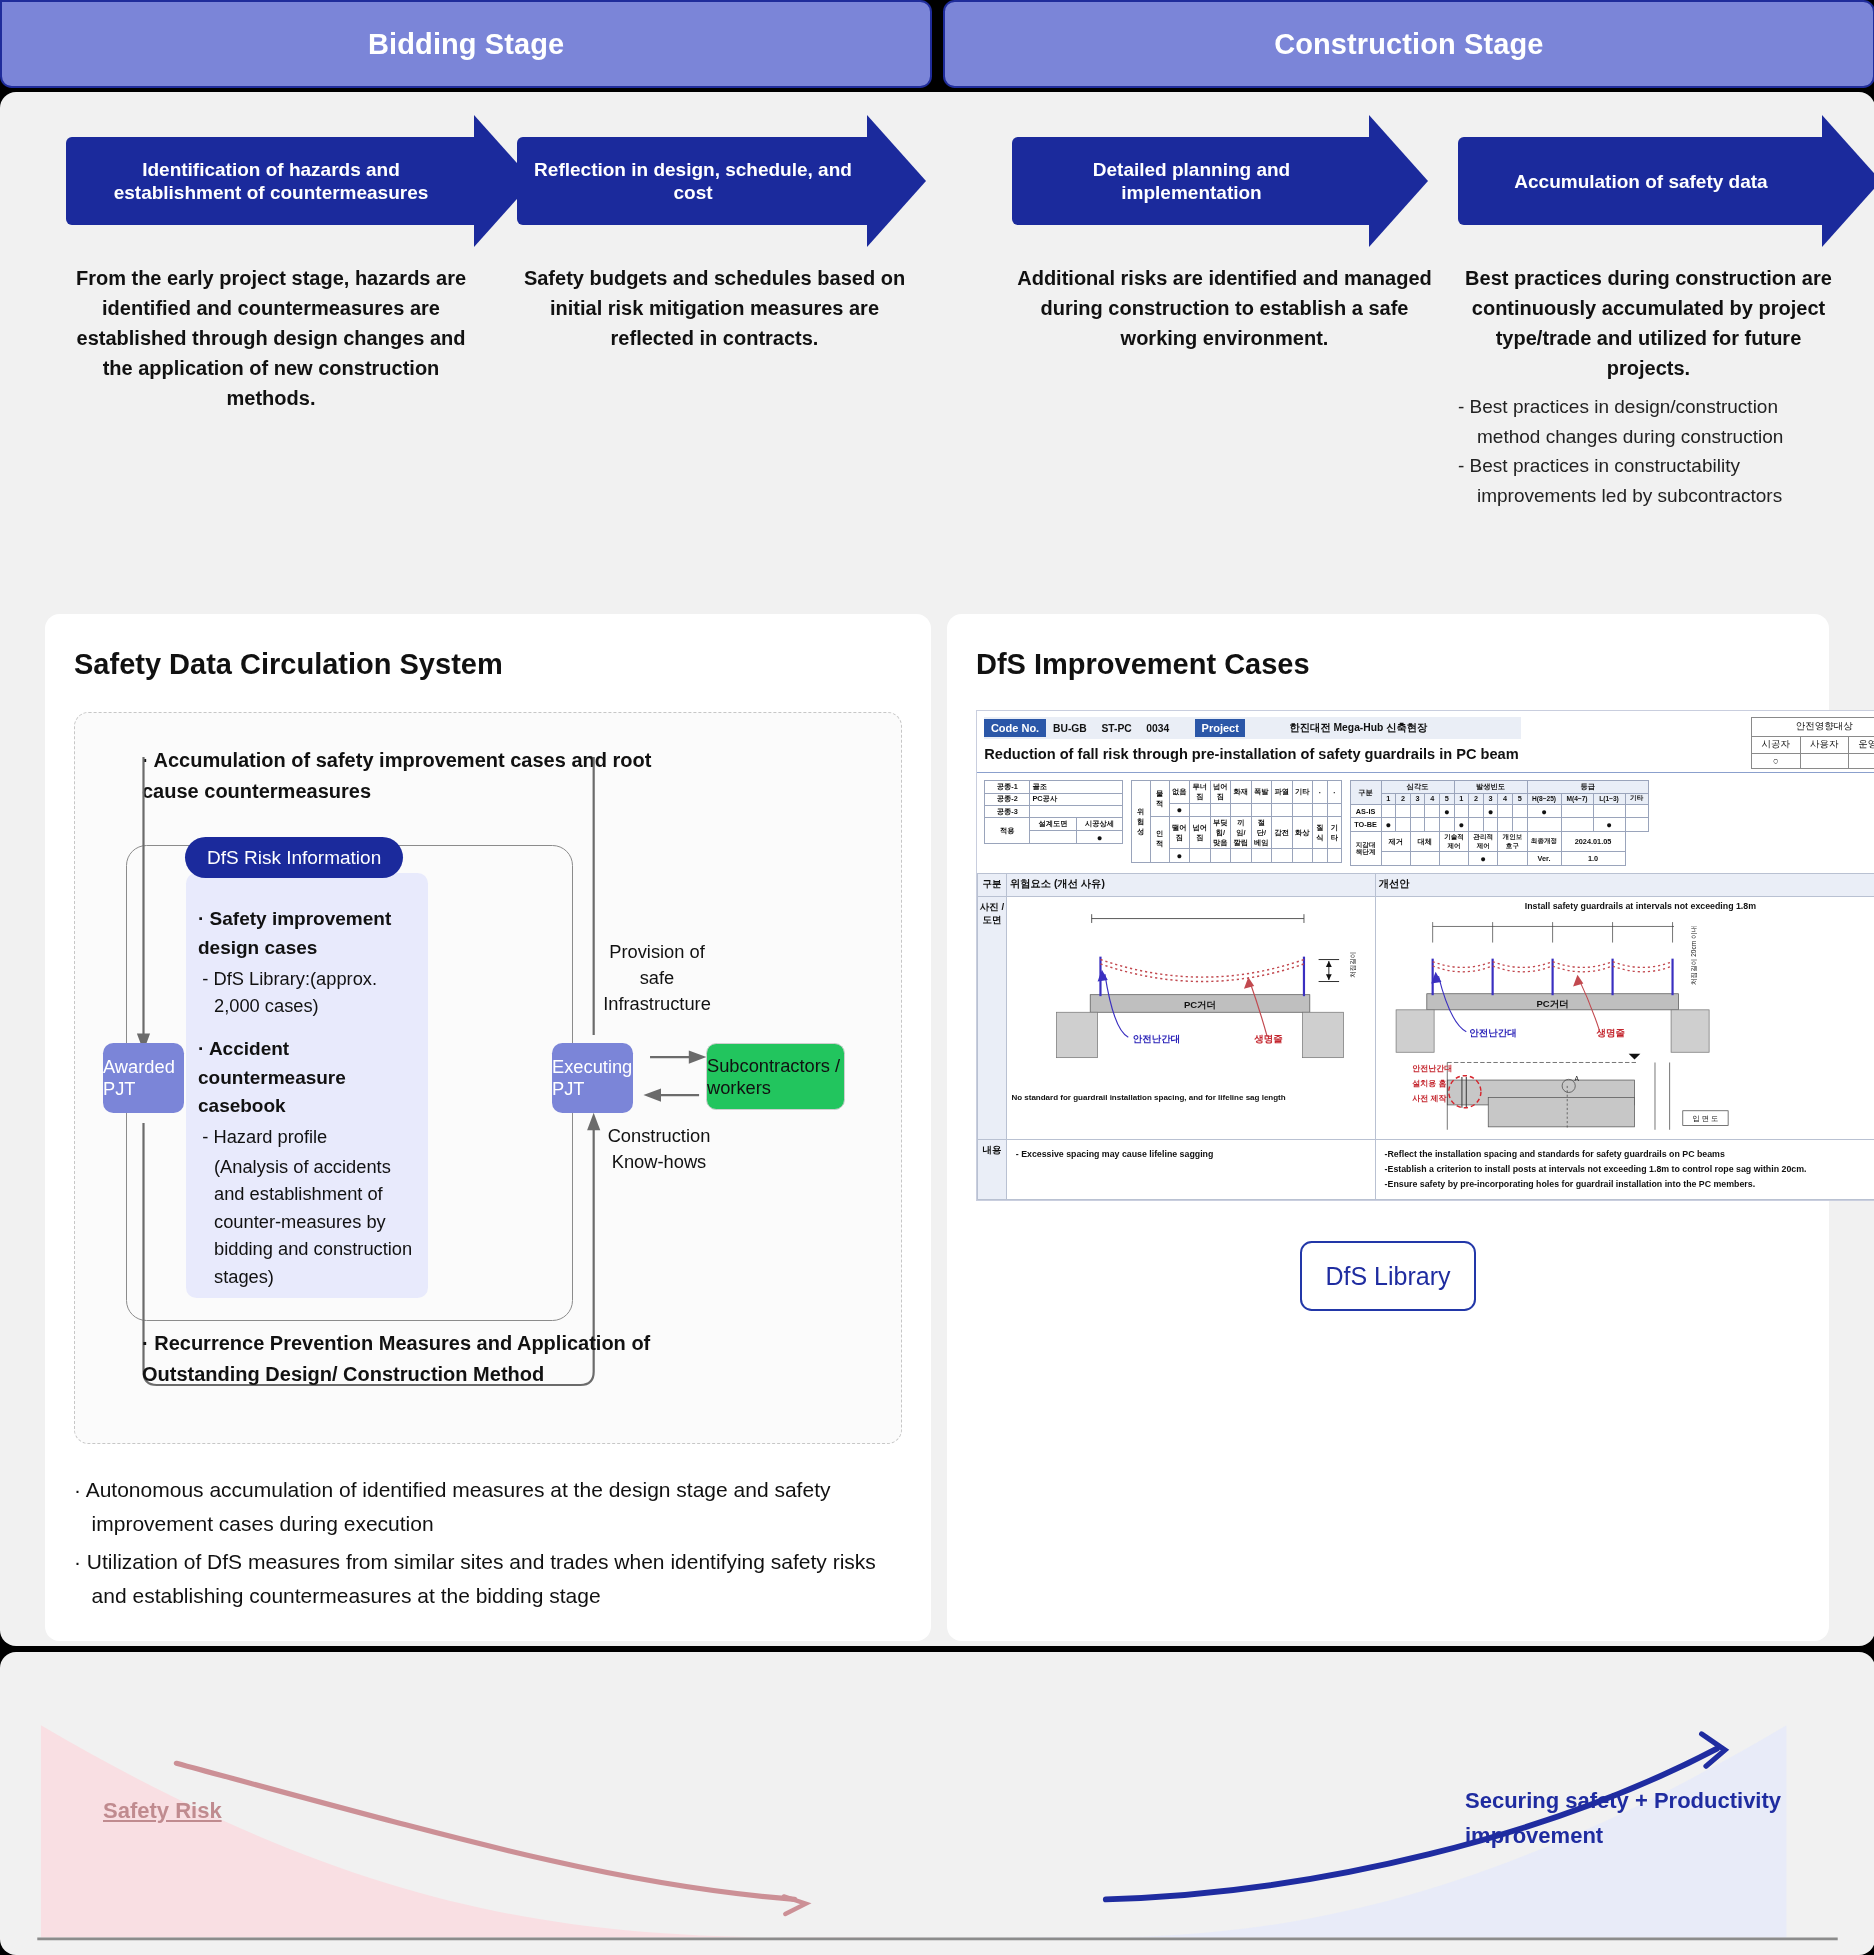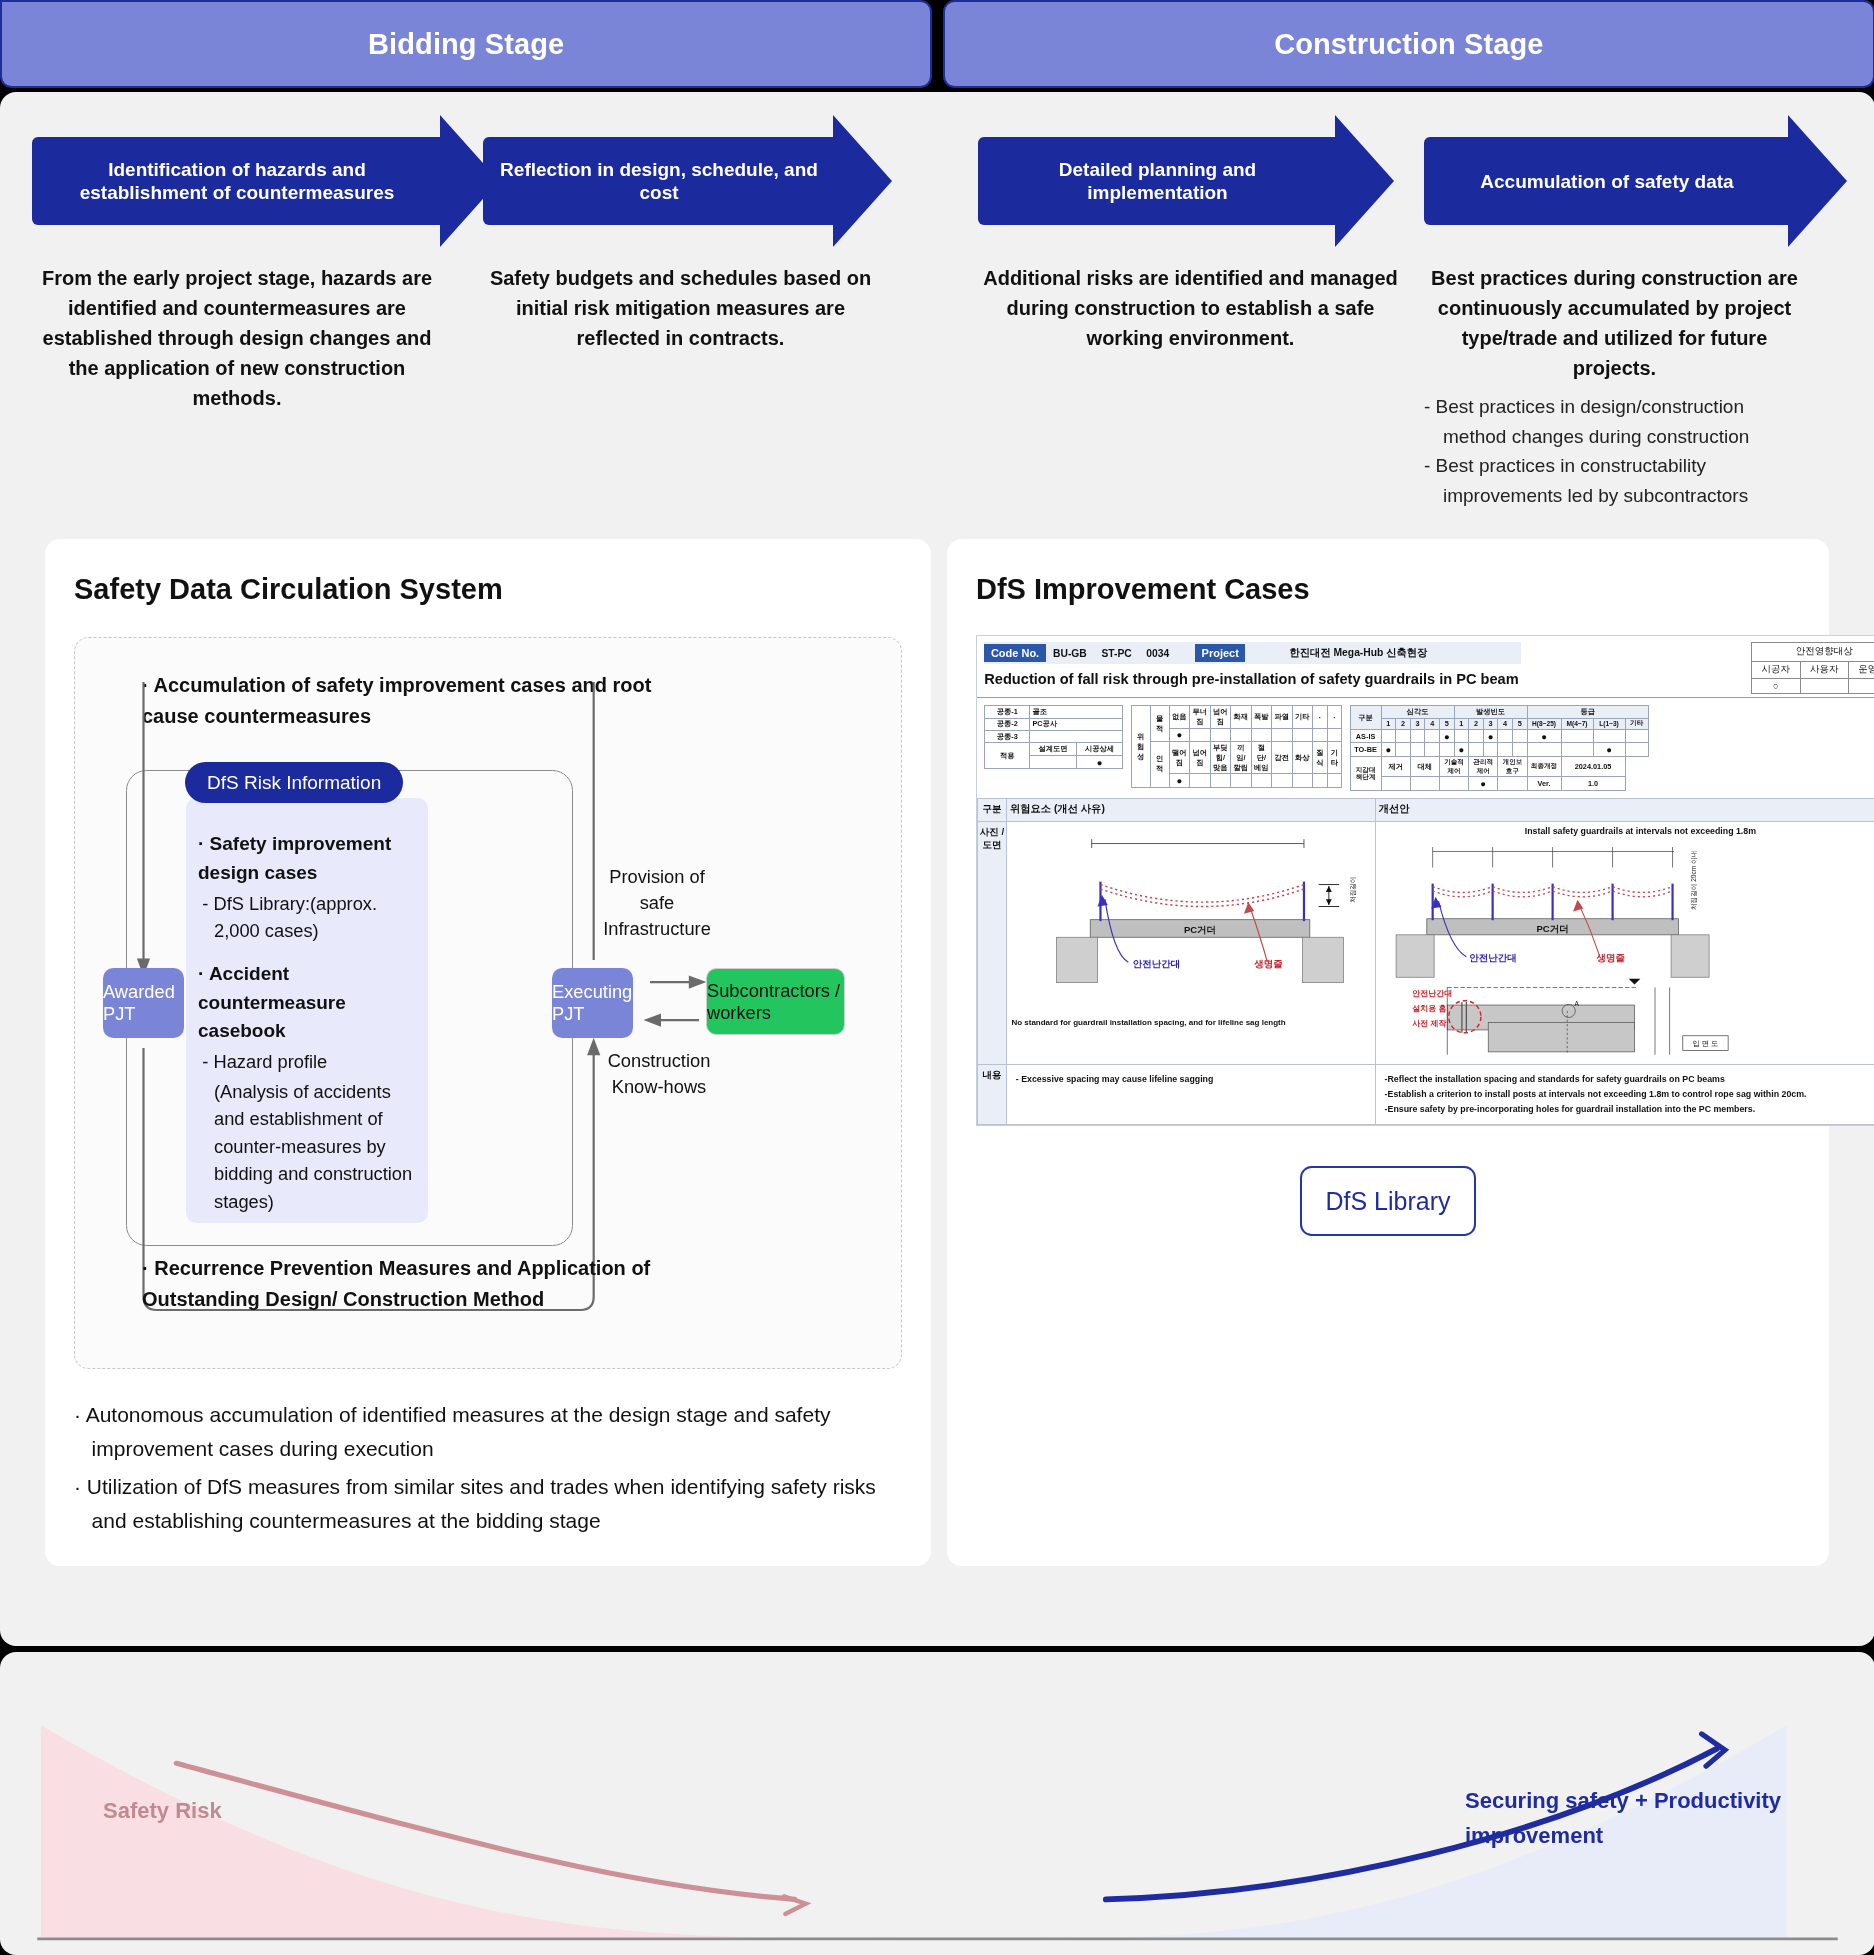--- a/index.html
+++ b/index.html
@@ -29,21 +29,21 @@
   .frame {
     background: #f1f1f1;
     border-radius: 16px;
     margin-top: 4.4px;
     height: 1554px;
     position: relative;
     overflow: hidden;
   }
 
   
-  .arrows { position: relative; height: 447px; }
+  .arrows { position: relative; height: 522px; margin-left: 34px; }
   .arrow-col { position: absolute; top: 0; }
   .arrow-shape {
     position: relative;
     background: #1b2a9c;
     height: 88px;
     color: #fff;
     font-size: 19px;
     font-weight: bold;
     line-height: 1.25;
     display: flex; align-items: center; justify-content: center;
@@ -235,21 +235,21 @@
     margin-top: 5.9px;
     background: #f1f1f1;
     border-radius: 16px;
     height: 303px;
     position: relative;
     overflow: hidden;
   }
   .bottom svg { position: absolute; left: 0; top: 0; }
   .lbl-risk {
     position: absolute; left: 103px; top: 1798px;
-    color: #c08b8f; font-size: 22px; font-weight: bold;
+    color: #c08b8f; font-size: 22px; font-weight: bold; text-decoration: underline;
   }
   .lbl-secure {
     position: absolute; left: 1465px; top: 1783px; width: 352px;
     color: #1f2ca0; font-size: 22px; font-weight: bold; line-height: 1.6;
   }
 </style>
 </head>
 <body>
 
 <div class="stage-row">

